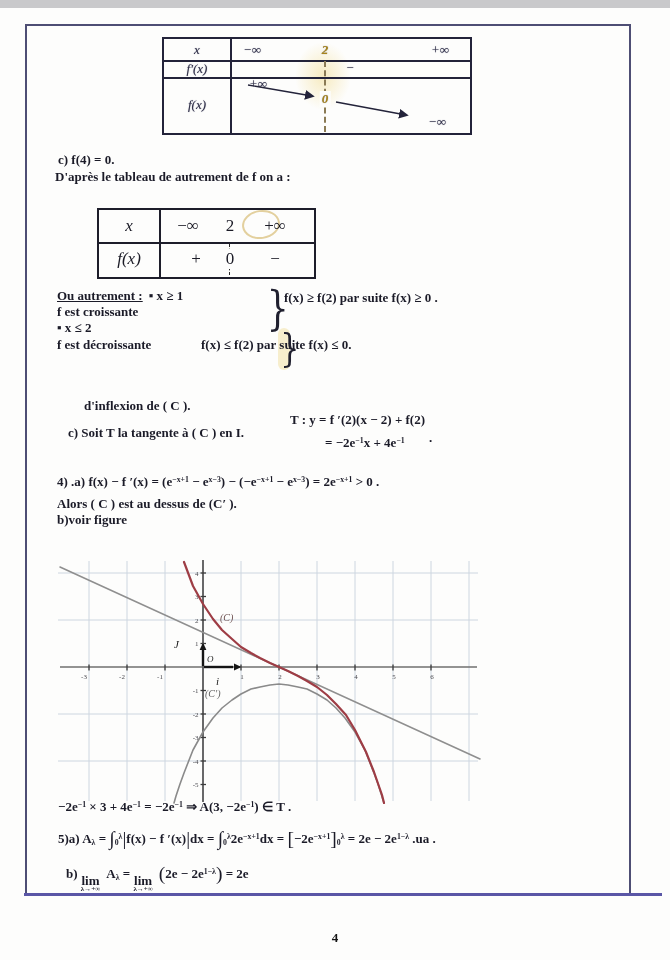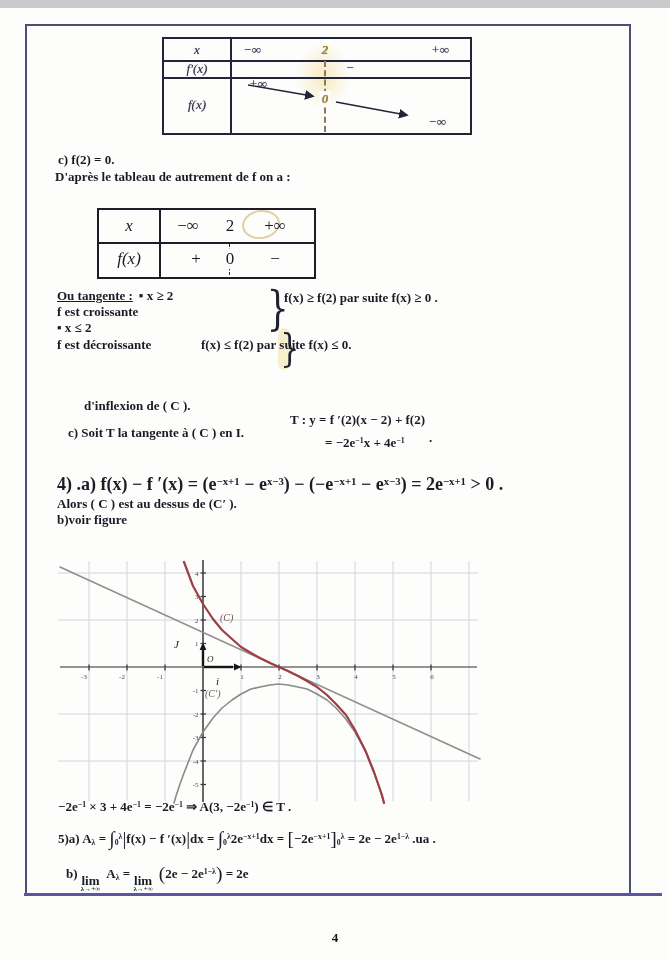--- a/index.html
+++ b/index.html
@@ -82,55 +82,55 @@
       <defs>
         <marker id="ah1" markerWidth="7" markerHeight="7" refX="5" refY="3.5" orient="auto">
           <path d="M0,0 L7,3.5 L0,7 Z" fill="#23233a"></path>
         </marker>
       </defs>
       <line x1="84" y1="46" x2="148" y2="57" stroke="#23233a" stroke-width="1.4" marker-end="url(#ah1)"></line>
       <line x1="172" y1="63" x2="242" y2="76" stroke="#23233a" stroke-width="1.4" marker-end="url(#ah1)"></line>
     </svg>
   </div>
 
-  <div class="tx" style="left:58px;top:152px">c)  f(2) = 0.</div>
+  <div class="tx" style="left:58px;top:152px">c)  f(4) = 0.</div>
   <div class="tx" style="left:55px;top:169px">D'après le tableau de autrement de f on a :</div>
 
   <div class="tbl2">
     <div class="t2colsep"></div>
     <div class="t2rowsep"></div>
     <div class="t2dash"></div>
     <div class="cell ital" style="left:30px;top:16px">x</div>
     <div class="cell ital" style="left:30px;top:49px">f(x)</div>
     <div class="cell" style="left:89px;top:16px">−∞</div>
     <div class="cell" style="left:131px;top:16px">2</div>
     <div class="cell" style="left:176px;top:16px">+∞</div>
     <div class="cell" style="left:97px;top:49px">+</div>
     <div class="cell onwhite" style="left:131px;top:49px">0</div>
     <div class="cell" style="left:176px;top:49px">−</div>
   </div>
 
   <div class="tx" style="left:57px;top:288px">
-    <span class="ul">Ou tangente :</span><span class="sp">▪ x ≥ 2</span>
+    <span class="ul">Ou autrement :</span><span class="sp">▪ x ≥ 1</span>
   </div>
   <div class="tx" style="left:57px;top:304px">f  est croissante</div>
   <div class="tx" style="left:57px;top:320px">▪ x ≤ 2</div>
   <div class="tx" style="left:57px;top:337px">f  est décroissante</div>
   <div class="tx" style="left:201px;top:337px">f(x) ≤ f(2) par suite f(x) ≤ 0.</div>
   <div class="brace" style="left:263px;top:281px;font-size:46px">}</div>
   <div class="tx" style="left:284px;top:290px">f(x) ≥ f(2) par suite f(x) ≥ 0 .</div>
   <div class="brace" style="left:277px;top:324px;font-size:40px">}</div>
 
   <div class="tx" style="left:84px;top:398px">d'inflexion de ( C ).</div>
   <div class="tx" style="left:290px;top:412px">T : y = f ′(2)(x − 2) + f(2)</div>
   <div class="tx" style="left:68px;top:425px">c) Soit T la tangente à ( C ) en I.</div>
   <div class="tx" style="left:325px;top:435px">= −2e<sup>−1</sup>x + 4e<sup>−1</sup></div>
   <div class="tx" style="left:429px;top:430px">.</div>
 
-  <div class="tx" style="left:57px;top:474px;font-size:18px">4) .a) f(x) − f ′(x) = (e<sup>−x+1</sup> − e<sup>x−3</sup>) − (−e<sup>−x+1</sup> − e<sup>x−3</sup>) = 2e<sup>−x+1</sup> &gt; 0 .</div>
+  <div class="tx" style="left:57px;top:474px;font-size:13px">4) .a) f(x) − f ′(x) = (e<sup>−x+1</sup> − e<sup>x−3</sup>) − (−e<sup>−x+1</sup> − e<sup>x−3</sup>) = 2e<sup>−x+1</sup> &gt; 0 .</div>
   <div class="tx" style="left:57px;top:496px">Alors ( C ) est au dessus de (C′ ).</div>
   <div class="tx" style="left:57px;top:512px">b)voir figure</div>
 
   <svg id="fig" class="fig" width="430" height="250" viewBox="55 556 430 250">
     <g id="fig-grid">
         <line x1="89" y1="561" x2="89" y2="801" stroke="#cdd6e0" stroke-width="1"></line>
         <line x1="127" y1="561" x2="127" y2="801" stroke="#cdd6e0" stroke-width="1"></line>
         <line x1="165" y1="561" x2="165" y2="801" stroke="#cdd6e0" stroke-width="1"></line>
         <line x1="203" y1="561" x2="203" y2="801" stroke="#cdd6e0" stroke-width="1"></line>
         <line x1="241" y1="561" x2="241" y2="801" stroke="#cdd6e0" stroke-width="1"></line>

